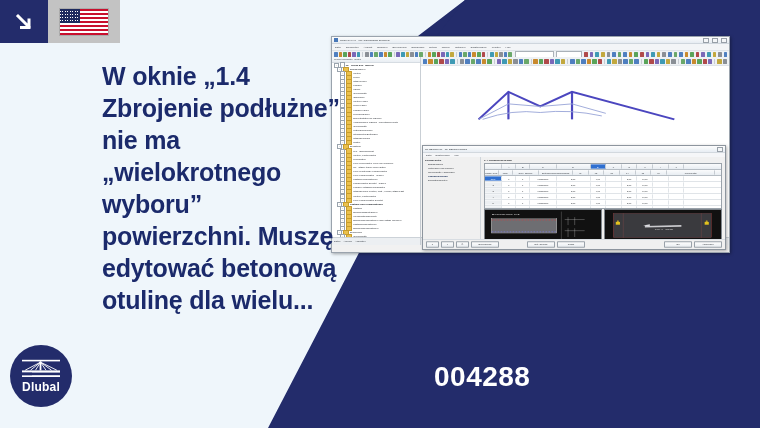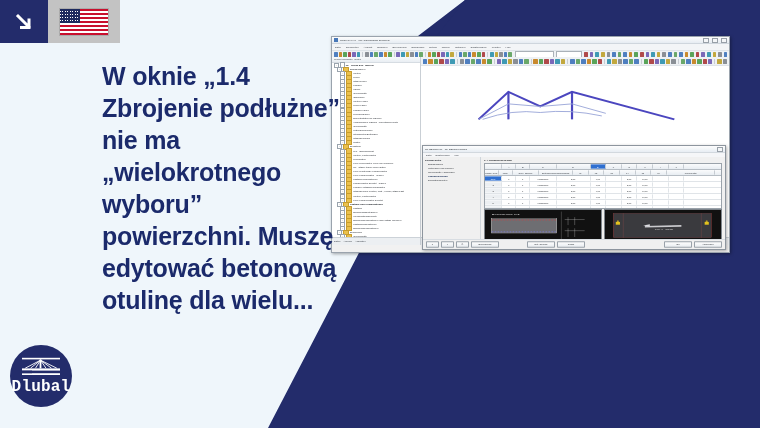--- a/index.html
+++ b/index.html
@@ -48,21 +48,21 @@
     line-height:32px;
     letter-spacing:-0.2px;
     white-space:pre-line;
     margin-left:48px;
   }
 
   
   .logo{position:absolute;left:10px;top:345px;width:62px;height:62px;border-radius:50%;
     background:#232c6b;display:flex;flex-direction:column;align-items:center;justify-content:center;}
   .logo .mark{width:38px;height:19px;position:relative;}
-  .logo .logo-text{color:#ffffff;font-size:16px;font-weight:bold;letter-spacing:.2px;margin-top:2px;font-family:Liberation Mono, monospace;}
+  .logo .logo-text{color:#ffffff;font-size:12px;font-weight:bold;letter-spacing:.2px;margin-top:2px;}
 
   
   .faq-badge{position:absolute;left:352px;top:362px;background:#4fb3e3;
     padding:3px 9px 5px 9px;color:#ffffff;font-weight:bold;font-size:28px;line-height:30px;letter-spacing:.5px;}
   .faq-number{position:absolute;left:434px;top:362px;color:#ffffff;font-weight:bold;font-size:28px;line-height:30px;letter-spacing:.5px;}
 
   
   .app-window{
     position:absolute;left:331px;top:36px;width:397px;height:215px;
     background:#f1f1f1;border:1px solid #9aa3ad;
@@ -832,13 +832,14 @@
           <path d="M18.5 3.2 L24 11.2"></path>
             <path d="M18.5 3.2 L29.5 11.2"></path>
           <path d="M18.5 3.2 L34.8 11.2"></path>
         </g>
         <rect x="0" y="13.6" width="10" height="2.6" fill="#232c6b"></rect>
       </svg>
     </div>
     <div class="logo-text">Dlubal</div>
   </div>
 
+  <div class="faq-number">004288</div>
 </div>
 
 </body></html>

